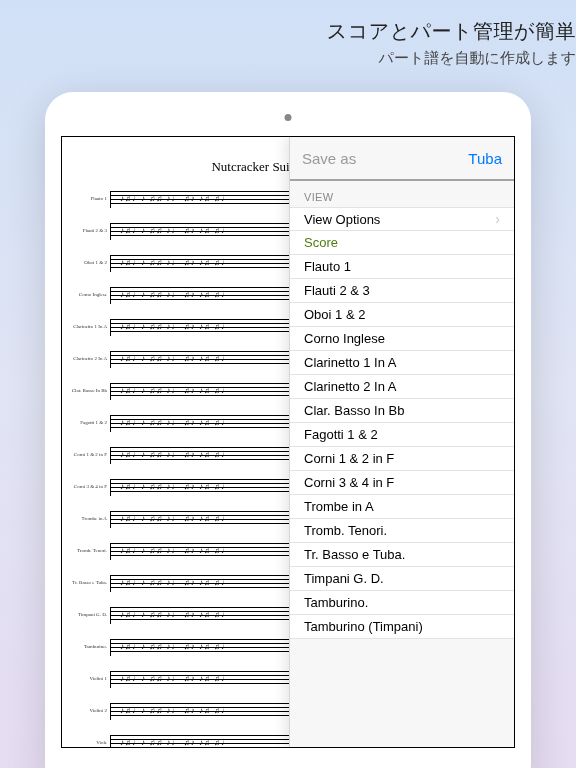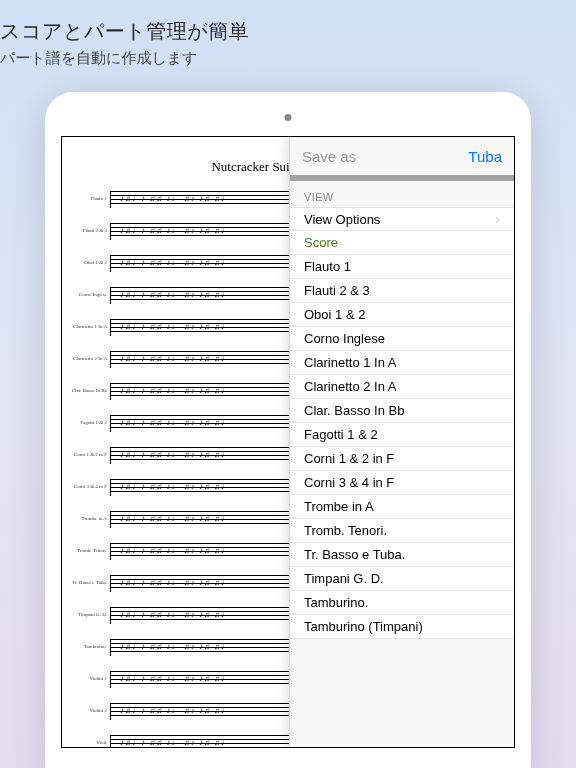--- a/index.html
+++ b/index.html
@@ -5,21 +5,21 @@
   * { box-sizing: border-box; margin: 0; padding: 0; }
   body {
     width: 576px;
     height: 768px;
     background: linear-gradient(to bottom, #d0e0f6 0%, #e0e4f4 50%, #e6dcf2 100%);
     font-family: -apple-system, "Helvetica Neue", Arial, sans-serif;
     overflow: hidden;
     position: relative;
   }
   .hero {
-    text-align: left;
+    text-align: right;
     padding-top: 18px;
     color: #222;
   }
   .hero h1 { font-size: 20px; font-weight: 400; letter-spacing: 0.5px; }
   .hero h2 { font-size: 15px; font-weight: 300; margin-top: 4px; color: #444; }
 
   .tablet {
     position: absolute;
     left: 50%;
     transform: translateX(-50%);
@@ -113,21 +113,21 @@
     width: 225px;
     background:#f7f7f7;
     border-left: 1px solid #d6d6d6;
     display:flex;
     flex-direction:column;
     box-shadow: -4px 0 12px rgba(0,0,0,0.1);
   }
   .panel-header {
     height: 44px;
     background:#f7f7f7;
-    border-bottom:6px solid #a3a3a3;
+    border-bottom:2px solid #a3a3a3;
     display:flex;
     align-items:center;
     justify-content:space-between;
     padding: 0 12px;
     font-size: 15px;
   }
   .panel-header .title { color:#9a9a9a; }
   .panel-header .close { color:#007aff; font-weight:400; }
   .panel-body { flex:1; overflow:hidden; }
   .section-h {

